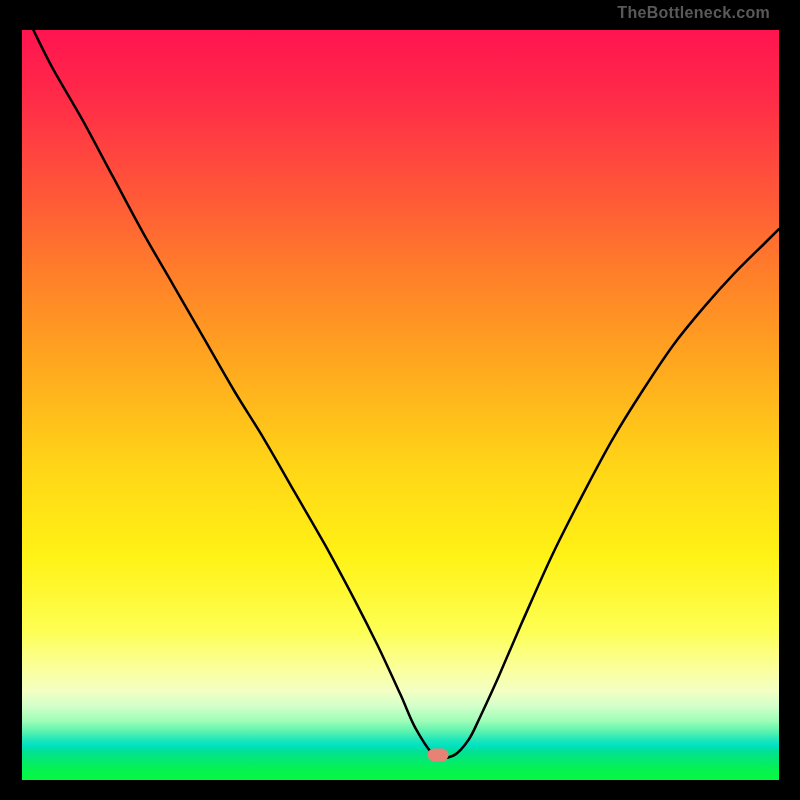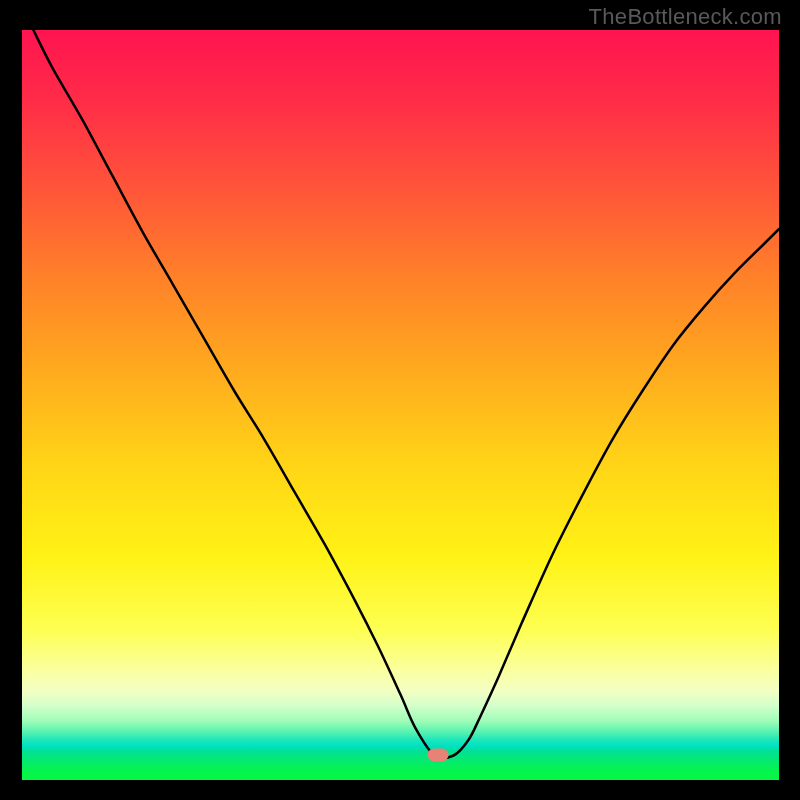--- a/index.html
+++ b/index.html
@@ -12,24 +12,24 @@
   }
   .frame {
     position: relative;
     width: 800px;
     height: 800px;
     background: #000000;
   }
   .watermark {
     position: absolute;
     top: 4px;
-    right: 18px;
+    right: 30px;
     font-family: Arial, sans-serif;
-    font-size: 22px;
-    font-weight: 400;
+    font-size: 16px;
+    font-weight: 700;
     color: #59595b;
     letter-spacing: 0.3px;
     z-index: 30;
   }
   .plot {
     position: absolute;
     left: 22px;
     top: 30px;
     width: 757px;
     height: 751px;

